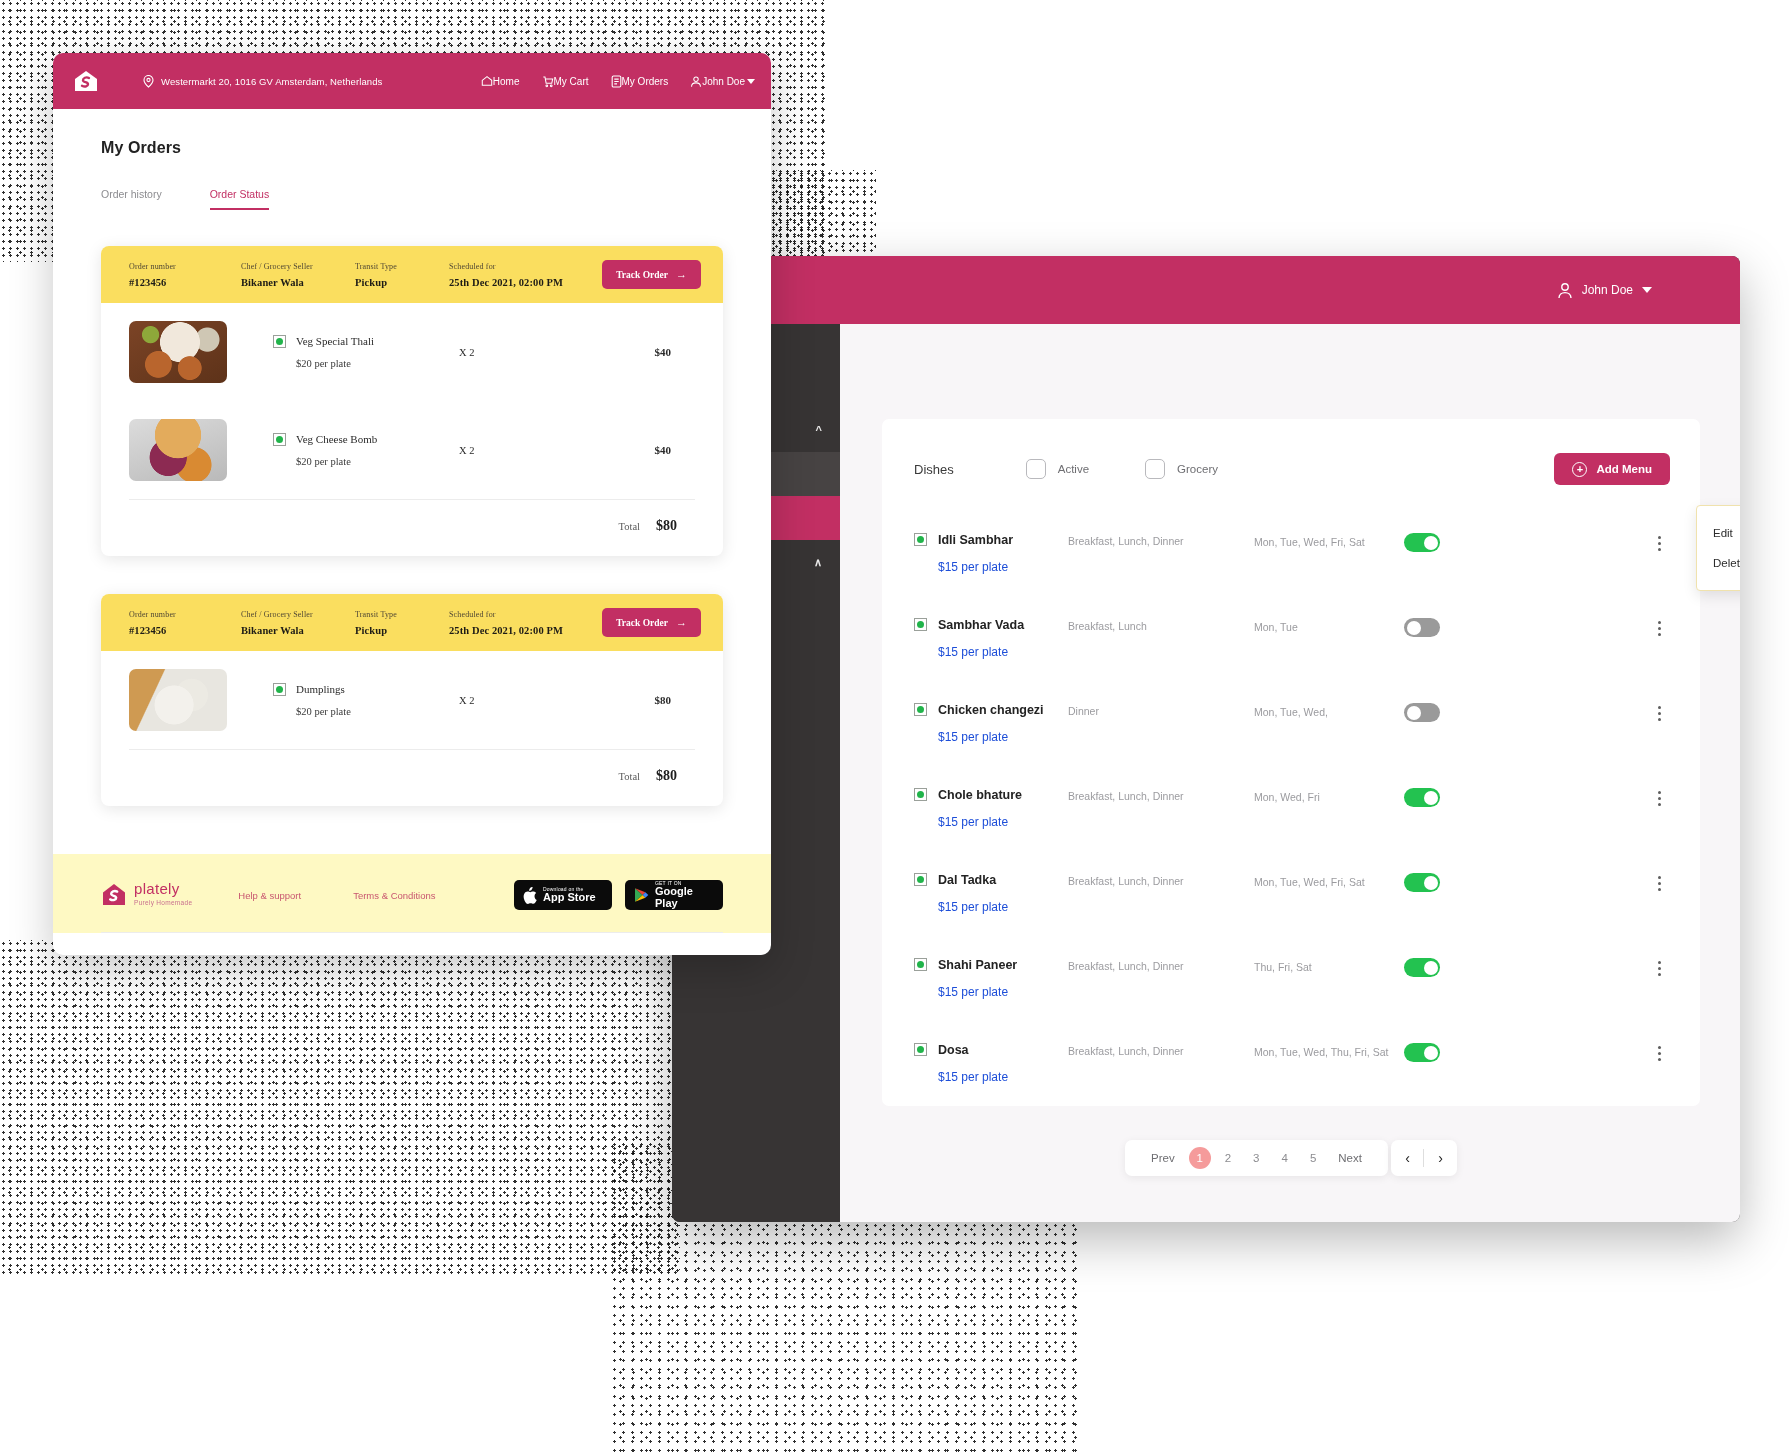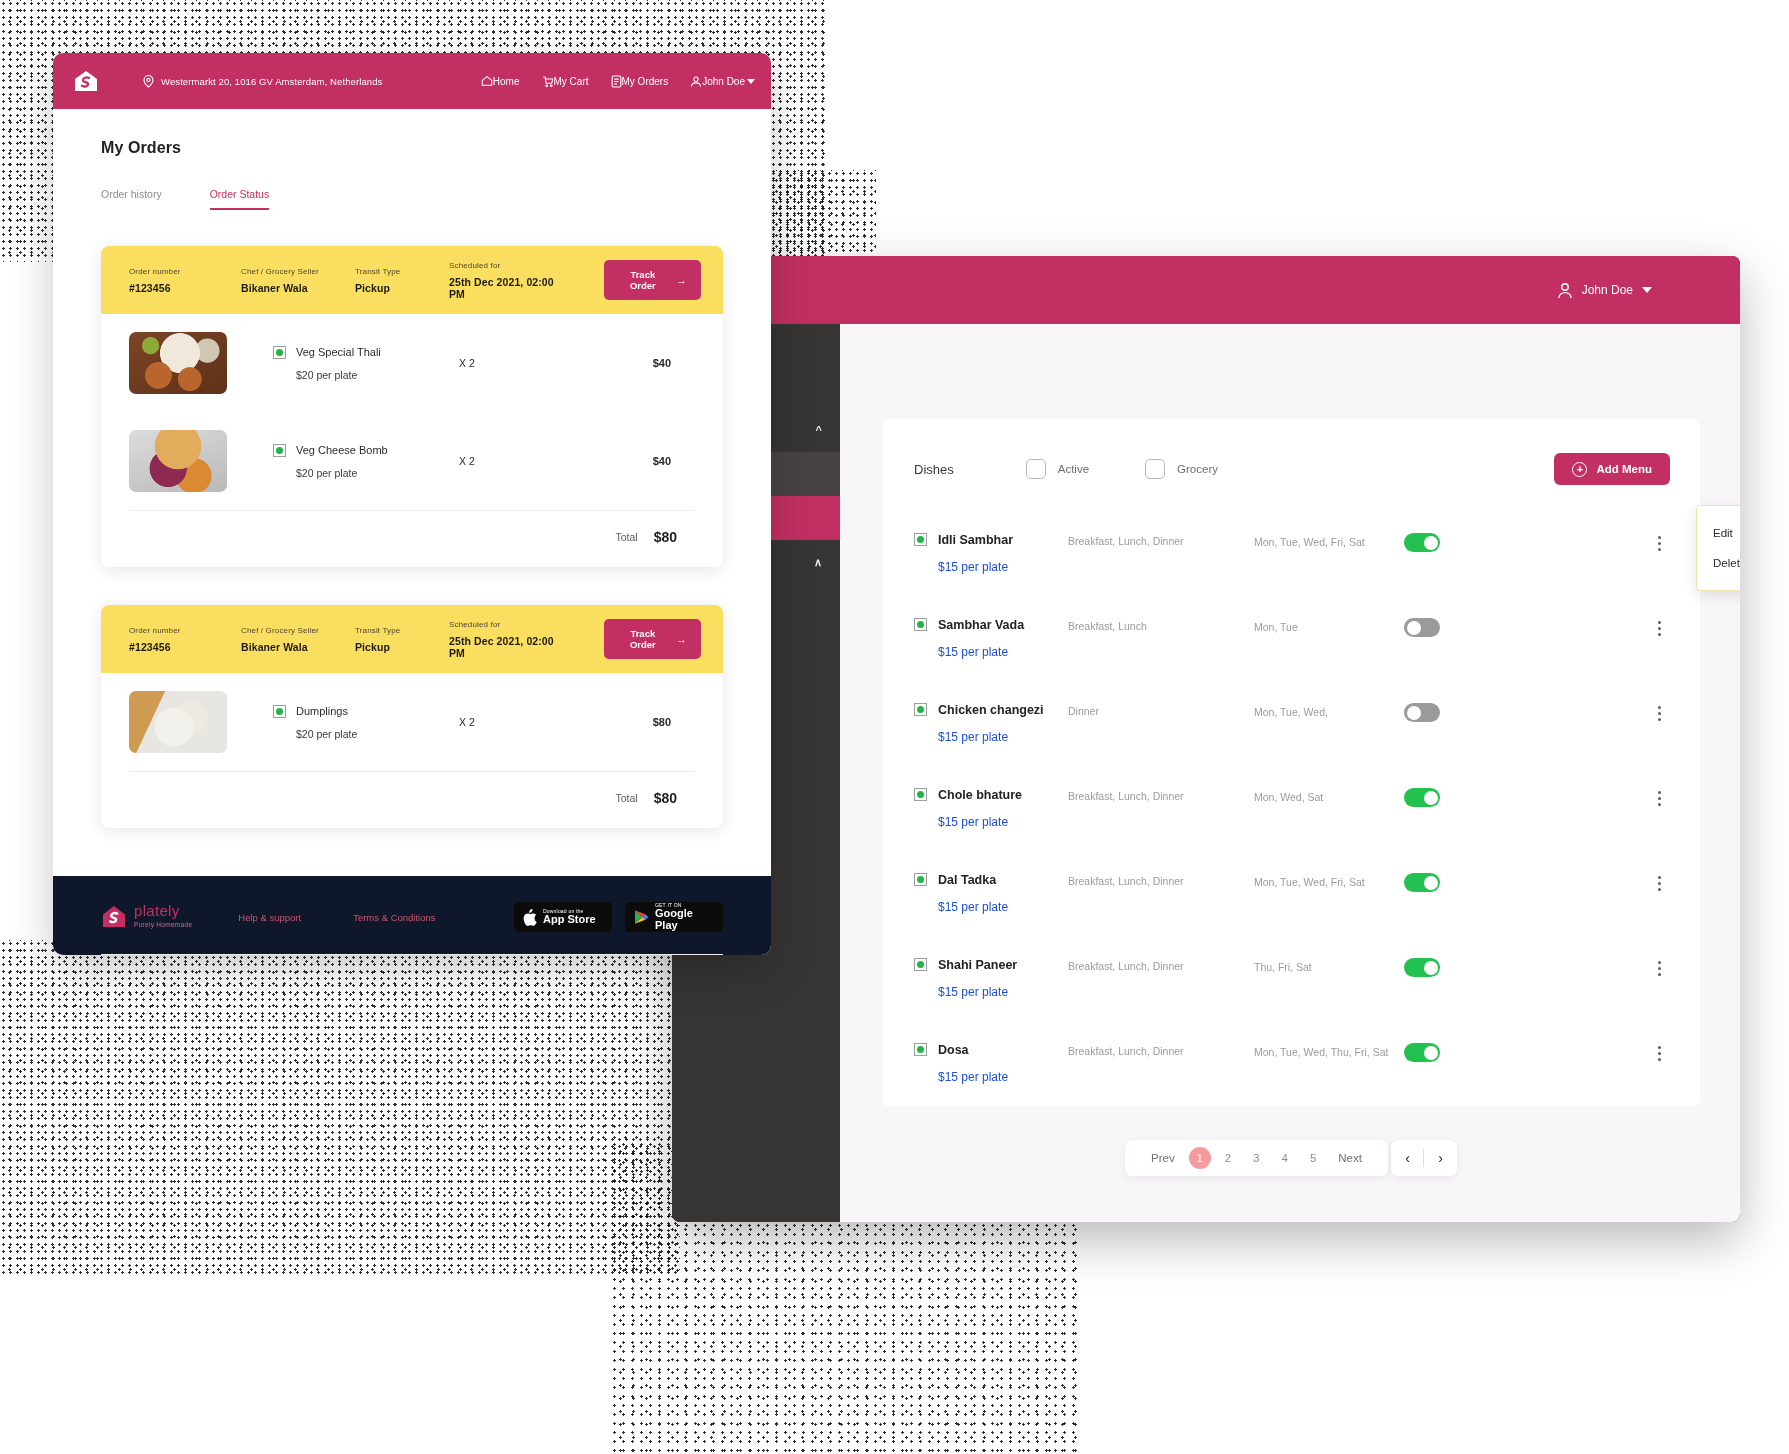--- a/index.html
+++ b/index.html
@@ -65,20 +65,21 @@
   #page-title { font-size: 16px; font-weight: 700; color: #222; letter-spacing: .1px; }
 
   .tabs { display: flex; gap: 48px; margin-top: 31px; }
   .tab { font-size: 10.5px; color: #8c8c90; padding-bottom: 8px; cursor: pointer; }
   .tab.active { color: #c22f63; border-bottom: 2px solid #c22f63; }
 
   .order-card {
     margin-top: 36px; border-radius: 8px; background: #fff;
     box-shadow: 0 3px 16px rgba(0,0,0,.10);
     overflow: hidden;
+    font-family: Liberation Serif, serif;
   }
   .order-card + .order-card { margin-top: 38px; }
   .order-head {
     background: #fade5f; display: flex; align-items: center;
     padding: 14px 22px 14px 28px;
   }
   .oh-col { margin-right: 36px; }
   .oh-col.c1 { min-width: 76px; }
   .oh-col.c2 { min-width: 78px; }
   .oh-col.c3 { min-width: 58px; }
@@ -136,21 +137,21 @@
 
   .card-div { height: 1px; background: #ececec; margin: 0 28px; }
   .total-row {
     display: flex; align-items: center; justify-content: flex-end;
     padding: 18px 46px 22px 0;
   }
   .total-label { font-size: 10.5px; color: #5b5b5b; margin-right: 16px; }
   .total-value { font-size: 14px; font-weight: 700; color: #1d1d1d; }
 
   
-  .footer { background: #0f172a; margin-top: 48px; padding: 26px 48px 0 48px; }
+  .footer { background: #fef9c3; margin-top: 48px; padding: 26px 48px 0 48px; }
   .footer-top { display: flex; align-items: center; }
   .flogo { display: flex; align-items: flex-start; gap: 7px; }
   .flogo-text { line-height: 1; }
   .flogo-name { font-size: 15px; color: #c22f63; letter-spacing: .3px; }
   .flogo-tag { font-size: 6.5px; color: #c8708f; margin-top: 4px; letter-spacing: .3px; }
   .flinks { display: flex; gap: 52px; margin-left: 46px; }
   .flink { font-size: 9.5px; color: #c8566f; cursor: pointer; }
   .stores { margin-left: auto; display: flex; gap: 13px; }
   .store-badge {
     background: #0b0b0b; color: #fff; border-radius: 5px;
@@ -394,21 +395,21 @@
               <div class="dr-name-col">
                 <span class="veg-dot">
                     <i></i>
                   </span>
                 <div>
                   <div class="dr-name">Chole bhature</div>
                   <div class="dr-price">$15 per plate</div>
                 </div>
               </div>
               <div class="dr-meals">Breakfast, Lunch, Dinner</div>
-              <div class="dr-days">Mon, Wed, Sat</div>
+              <div class="dr-days">Mon, Wed, Fri</div>
               <div class="dr-toggle-col">
                 <span class="toggle on">
                     <i></i>
                   </span>
               </div>
               <div class="kebab">
                   <b></b>
                   <b></b>
                   <b></b>
                 </div>

